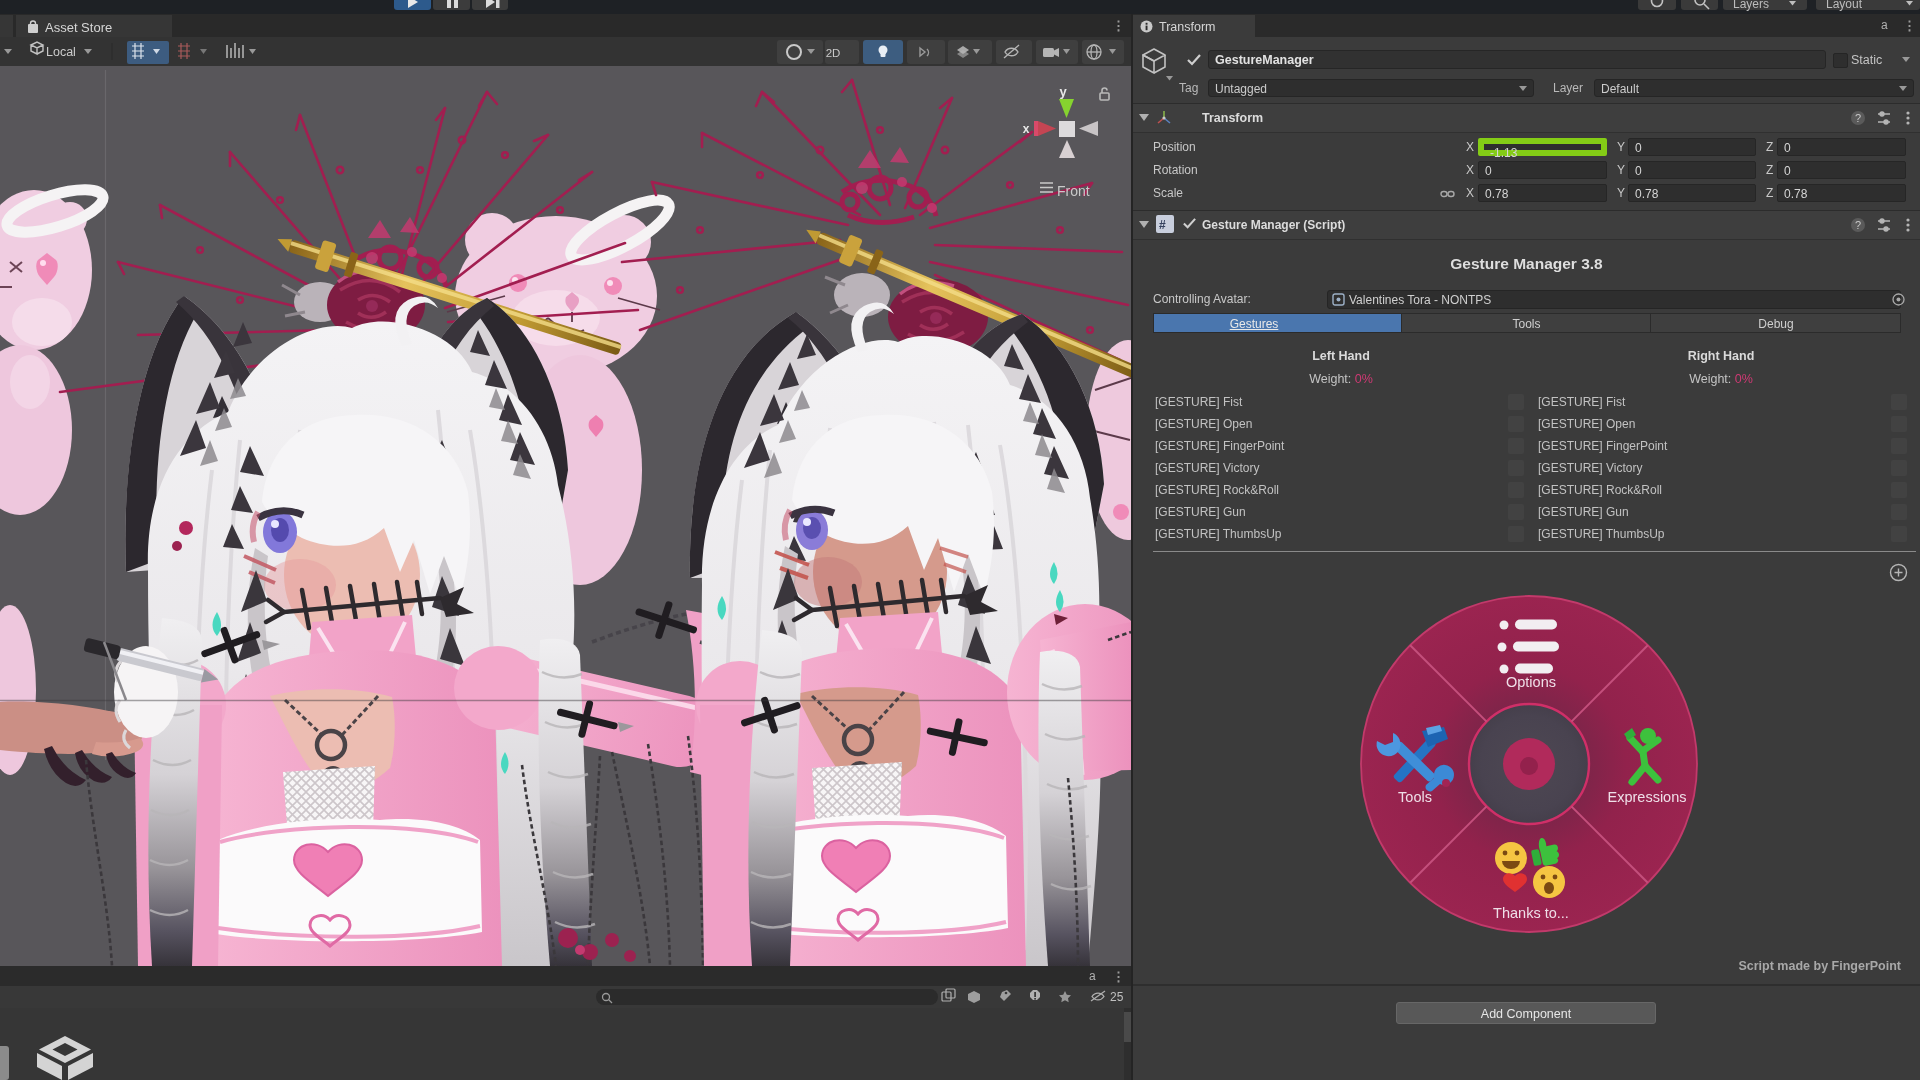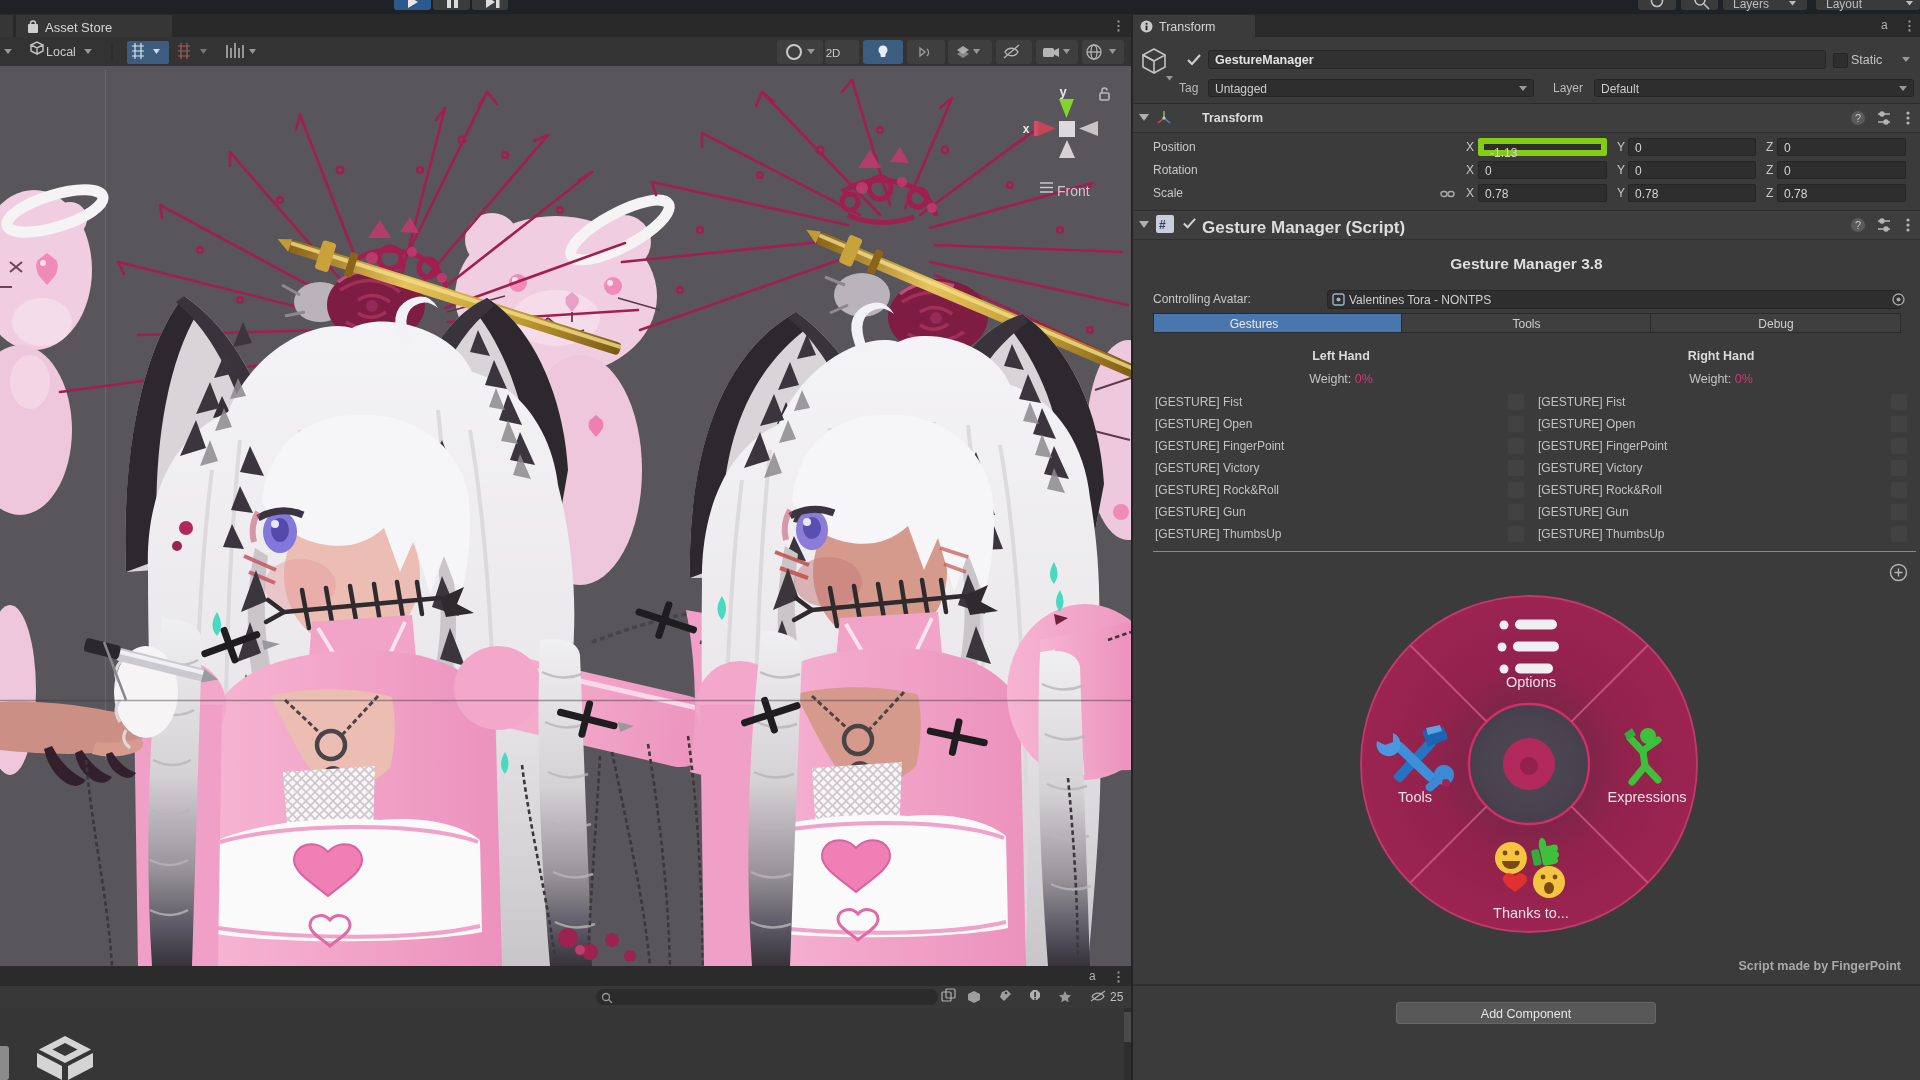--- a/index.html
+++ b/index.html
@@ -705,40 +705,40 @@
 
   <div class="abs" style="left:1133px;top:210px;width:787px;height:30px;background:#3e3e3e;border-top:1px solid #2c2c2c;border-bottom:1px solid #303030;box-sizing:border-box;"></div>
   <svg class="abs" style="left:1138px;top:218px;" width="12" height="12" viewBox="0 0 12 12">
       <path d="M1,3 l10,0 l-5,7 Z" fill="#b0b0b0"></path>
     </svg>
   <div class="abs" style="left:1156px;top:215px;width:18px;height:18px;background:#c8cedd;border-radius:2px;"></div>
   <div class="abs txt bold" style="left:1159px;top:219px;font-size:12px;color:#35415e;">#</div>
   <svg class="abs" style="left:1182px;top:216px;" width="15" height="15" viewBox="0 0 16 16">
     <path d="M2,8 l4,4 l8,-9" fill="none" stroke="#cfcfcf" stroke-width="2.2"></path>
   </svg>
-  <div class="abs txt bold" style="left:1202px;top:219px;font-size:17px;color:#dcdcdc;">Gesture Manager (Script)</div>
+  <div class="abs txt bold" style="left:1202px;top:219px;font-size:12px;color:#dcdcdc;">Gesture Manager (Script)</div>
 
   <div class="abs txt bold" style="left:1133px;top:256px;width:787px;text-align:center;font-size:15.5px;color:#dedede;">Gesture Manager 3.8</div>
 
   <div class="abs txt" style="left:1153px;top:293px;font-size:12px;">Controlling Avatar:</div>
   <div class="abs" style="left:1327px;top:290px;width:574px;height:19px;background:#2e2e2e;border:1px solid #252525;border-radius:3px;box-sizing:border-box;"></div>
   <svg class="abs" style="left:1332px;top:293px;" width="13" height="13" viewBox="0 0 13 13">
     <rect x="1" y="1" width="11" height="11" rx="2" fill="none" stroke="#9db1c8" stroke-width="1.4"></rect>
       <circle cx="6.5" cy="6.5" r="2" fill="#9db1c8"></circle>
   </svg>
   <div class="abs txt" style="left:1349px;top:294px;font-size:12px;color:#d0d0d0;">Valentines Tora - NONTPS</div>
   <svg class="abs" style="left:1891px;top:292px;" width="15" height="15" viewBox="0 0 15 15">
     <circle cx="7.5" cy="7.5" r="5.5" fill="none" stroke="#a9a9a9" stroke-width="1.3"></circle>
       <circle cx="7.5" cy="7.5" r="2" fill="#a9a9a9"></circle>
   </svg>
 
   <div class="abs" style="left:1153px;top:313px;width:249px;height:20px;background:#4a76ae;border:1px solid #2b2b2b;box-sizing:border-box;"></div>
   <div class="abs" style="left:1402px;top:313px;width:249px;height:20px;background:#3f3f3f;border:1px solid #2b2b2b;border-left:none;box-sizing:border-box;"></div>
   <div class="abs" style="left:1651px;top:313px;width:250px;height:20px;background:#3f3f3f;border:1px solid #2b2b2b;border-left:none;box-sizing:border-box;"></div>
-  <div class="abs txt" style="left:1153px;top:318px;width:202px;text-align:center;color:#e8e8e8;">Gestures</div>
+  <div class="abs txt" style="left:1153px;top:318px;width:202px;text-align:center;color:#e8e8e8;text-decoration:underline;">Gestures</div>
   <div class="abs txt" style="left:1402px;top:318px;width:249px;text-align:center;color:#cfcfcf;">Tools</div>
   <div class="abs txt" style="left:1651px;top:318px;width:250px;text-align:center;color:#cfcfcf;">Debug</div>
 
   <div class="abs txt bold" style="left:1241px;top:350px;width:200px;text-align:center;font-size:12.5px;color:#dadada;">Left Hand</div>
   <div class="abs txt bold" style="left:1621px;top:350px;width:200px;text-align:center;font-size:12.5px;color:#dadada;">Right Hand</div>
   <div class="abs txt" style="left:1241px;top:373px;width:200px;text-align:center;font-size:12.5px;color:#c4c4c4;">Weight: <span style="color:#cf3a74;">0%</span></div>
   <div class="abs txt" style="left:1621px;top:373px;width:200px;text-align:center;font-size:12.5px;color:#c4c4c4;">Weight: <span style="color:#cf3a74;">0%</span></div>
 
   <div class="abs txt" style="left:1466px;top:141px;">X</div>
     <div class="abs" style="left:1478px;top:138px;width:129px;height:18px;background:#2e2e2e;border:6px solid #84cc16;border-radius:2px;box-sizing:border-box;">

